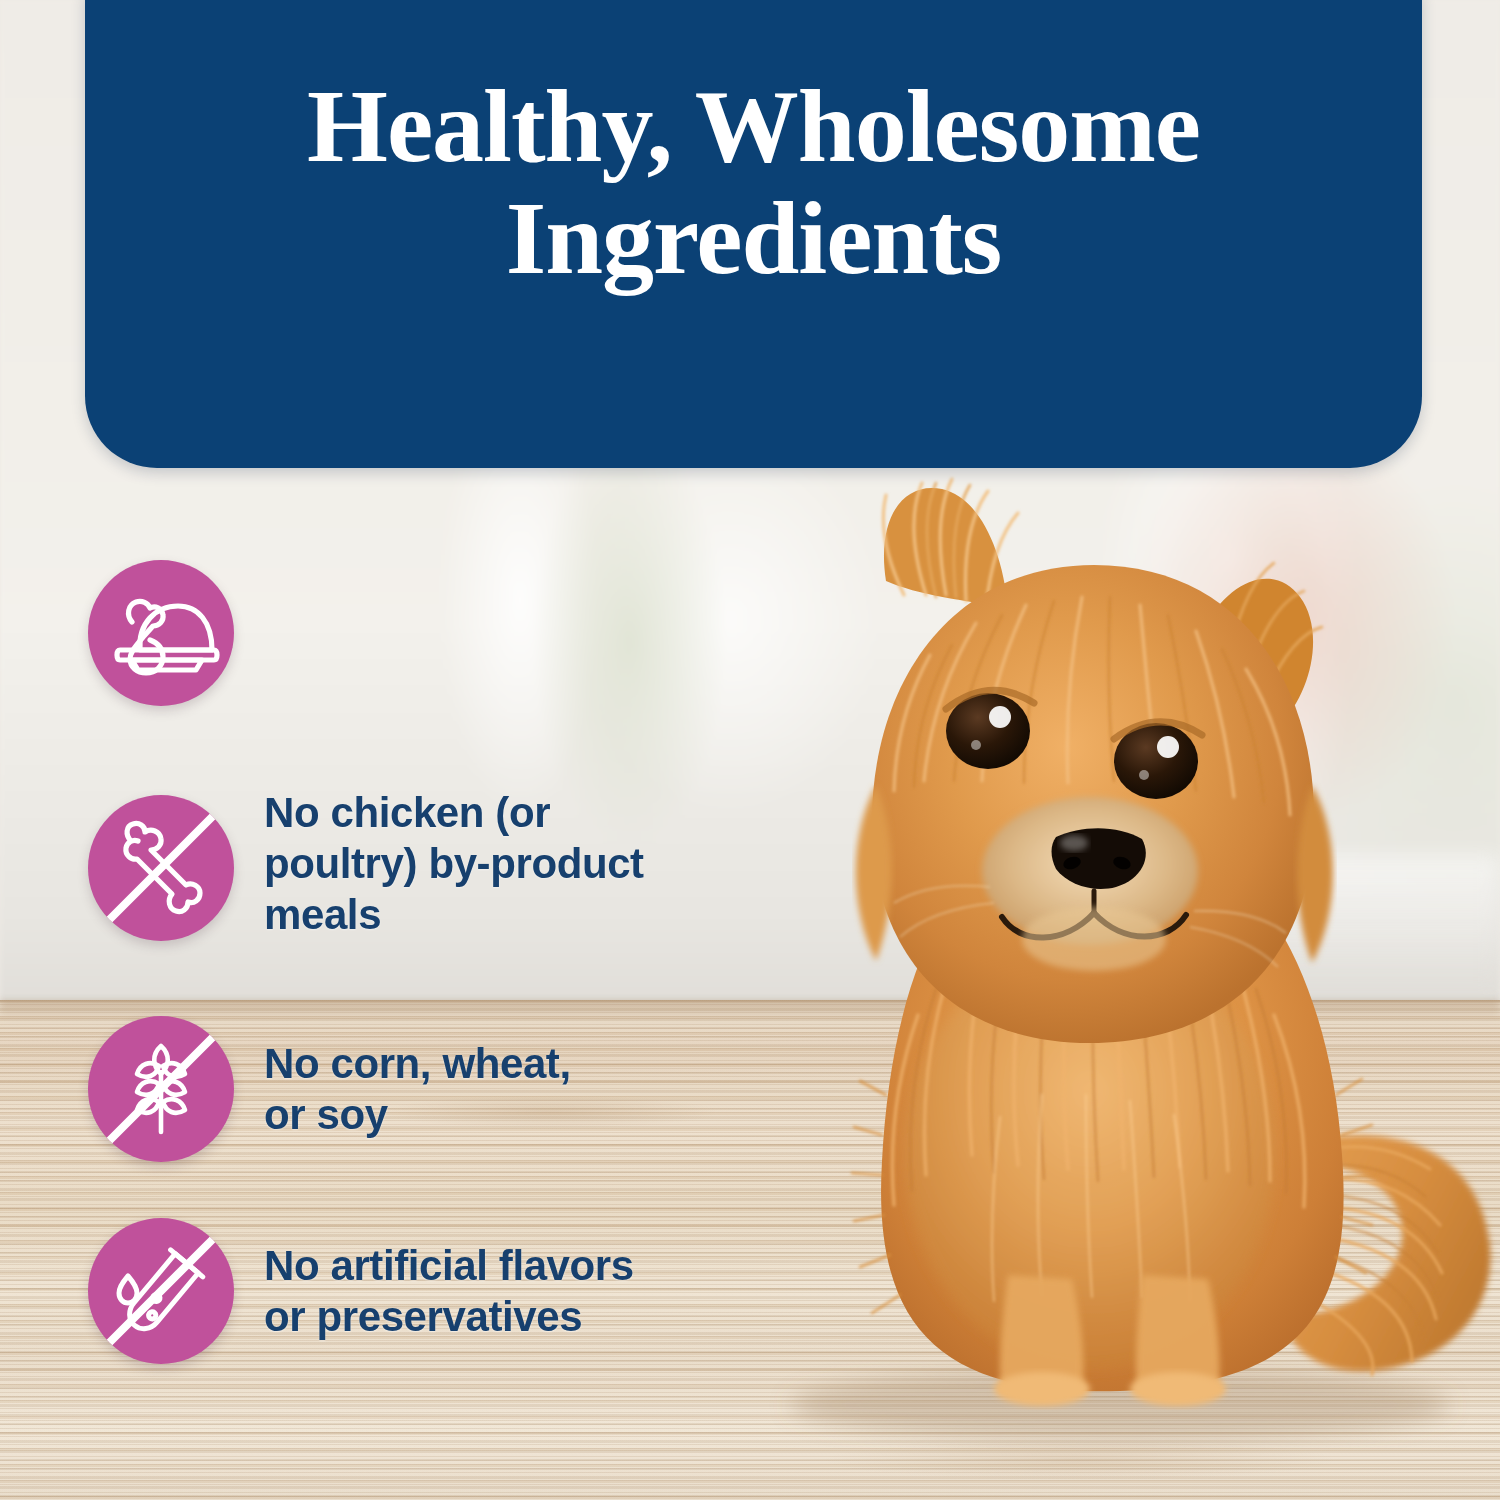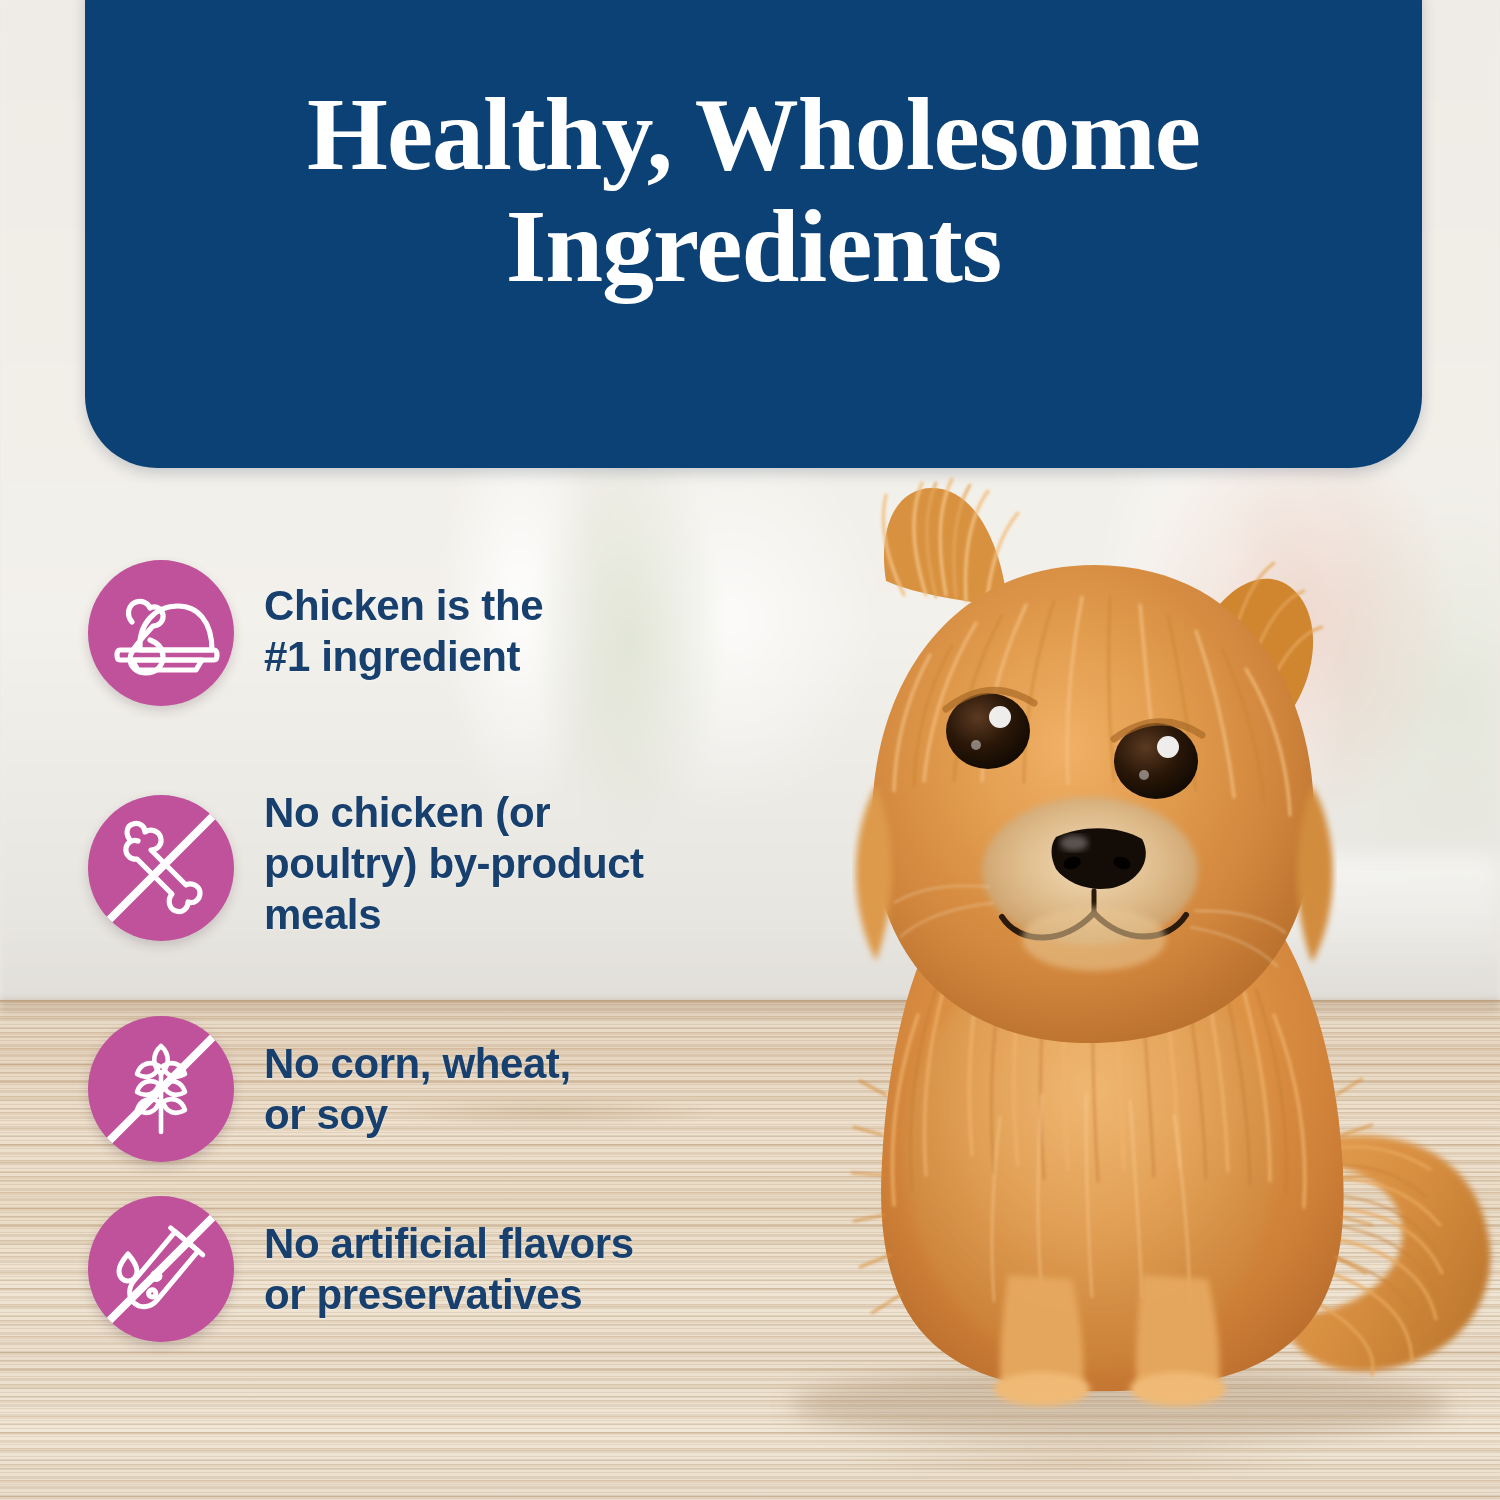--- a/index.html
+++ b/index.html
@@ -73,41 +73,41 @@
   .dog svg{display:block;width:100%;height:100%;}
 
   
   .header-panel{
     position:absolute;left:85px;top:-10px;width:1337px;height:478px;
     background:#0b4175;
     border-radius:0 0 72px 72px;
     box-shadow:0 5px 14px rgba(40,60,85,.22);
   }
   .header-title{
-    position:absolute;left:0;right:0;top:88px;
+    position:absolute;left:0;right:0;top:80px;
     text-align:center;
     font-family:"Liberation Serif", "DejaVu Serif", serif;
     font-weight:700;
     font-size:104px;
     line-height:1.08;
     letter-spacing:-1px;
     color:#ffffff;
     padding:0 60px;
     white-space:pre-line;
   }
 
   
   .features{position:absolute;left:88px;top:560px;width:640px;}
   .feature{
     position:absolute;display:flex;align-items:flex-start;
   }
   .feature-1{top:0px;}
   .feature-2{top:215px;align-items:flex-end;}
   .feature-3{top:456px;}
-  .feature-4{top:636px;}
+  .feature-4{top:658px;}
 
   .badge{
     flex:0 0 auto;
     width:146px;height:146px;border-radius:50%;
     background:#c0519b;
     box-shadow:0 5px 11px rgba(90,70,80,.22);
     position:relative;
     overflow:hidden;
   }
   .badge svg{position:absolute;left:0;top:0;width:146px;height:146px;}
@@ -381,22 +381,20 @@
                      L 56 76 C 48 86, 42 92, 42 99
                      C 42 107, 49 113, 58 113 C 68 113, 75 106, 75 97
                      C 75 89, 70 83, 62 80"></path>
 
             <path d="M32 90 L 126 90 C 128 90, 129 92, 129 95 C 129 98, 128 100, 126 100 L 32 100
                      C 30 100, 29 98, 29 95 C 29 92, 30 90, 32 90 Z"></path>
             <path d="M44 100 L 114 100 L 108 110 L 50 110 Z"></path>
           </g>
         </svg>
       </div>
-      <div class="feature-text">Chicken is the
-#1 ingredient</div>
     </div>
 
     <div class="feature feature-2">
       <div class="badge">
         <svg viewBox="0 0 146 146" xmlns="http://www.w3.org/2000/svg">
           <g fill="none" stroke="#ffffff" stroke-width="5.2" stroke-linecap="round" stroke-linejoin="round">
 
             <path d="M43 46 C 37 40, 38 31, 45 29 C 51 27, 57 31, 57 37
                      C 63 33, 72 36, 73 44 C 74 50, 69 55, 63 55
                      L 98 90 C 104 87, 112 91, 112 98

